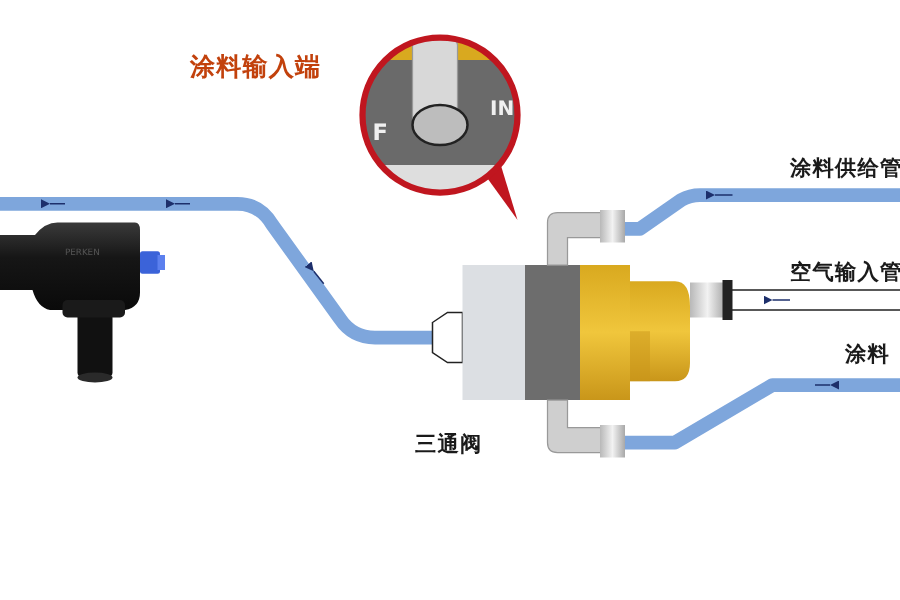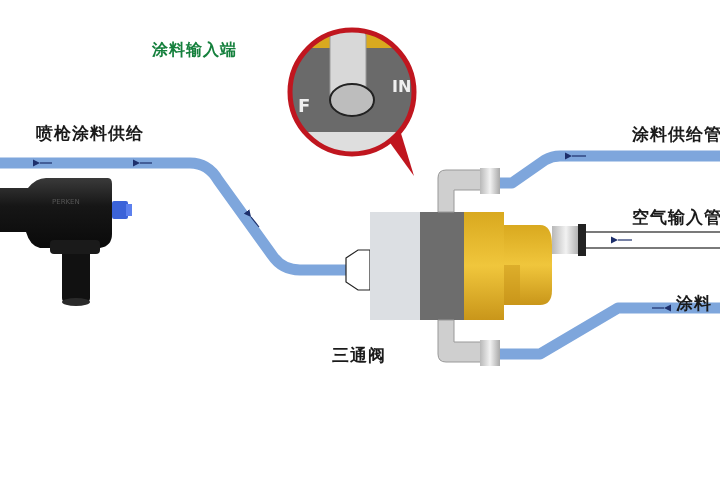--- a/index.html
+++ b/index.html
@@ -1,20 +1,20 @@
 <!DOCTYPE html>
 <html><head>
 <meta charset="utf-8">
 <style>
   html, body { margin: 0; padding: 0; }
   body { width: 720px; height: 480px; background: #ffffff; position: relative; overflow: hidden;
          font-family: "DejaVu Sans", "Liberation Sans", sans-serif; }
   .stage { position: absolute; left: 0; top: 0; width: 720px; height: 480px; }
   .label { position: absolute; font-weight: bold; color: #1a1a1a; font-size: 17px; white-space: nowrap; letter-spacing: 1px; }
-  .label.red { color: #15803d; font-size: 16px; }
+  .label.red { color: #c2410c; font-size: 20px; }
   svg { position: absolute; left: 0; top: 0; }
 </style>
 </head>
 <body>
 
 <div class="stage">
 
 <svg width="720" height="480" viewBox="0 0 720 480">
   <defs>
     <linearGradient id="gunGrad" x1="0" y1="0" x2="0" y2="1">
@@ -105,19 +105,18 @@
       <rect x="330" y="30" width="36" height="70" rx="6" fill="#d8d8d8" stroke="#999"></rect>
       <ellipse cx="352" cy="100" rx="22" ry="16" fill="#bdbdbd" stroke="#222" stroke-width="2"></ellipse>
       <text x="298" y="112" fill="#f0f0f0" font-size="18" font-weight="bold" font-family="DejaVu Sans, sans-serif">F</text>
       <text x="392" y="92" fill="#f0f0f0" font-size="16" font-weight="bold" font-family="DejaVu Sans, sans-serif">IN</text>
     </g>
     <circle cx="352" cy="92" r="62" fill="none" stroke="#c0161f" stroke-width="5"></circle>
   </g>
 </svg>
 
 <div class="label red" style="left:152px; top:40px;">涂料输入端</div>
-<div class="label" style="left:36px; top:122px;">喷枪涂料供给</div>
 <div class="label" style="left:632px; top:123px;">涂料供给管</div>
 <div class="label" style="left:632px; top:206px;">空气输入管</div>
-<div class="label" style="left:676px; top:292px;text-align:right;">涂料</div>
+<div class="label" style="left:676px; top:272px;text-align:right;">涂料</div>
 <div class="label" style="left:332px; top:344px;">三通阀</div>
 
 </div>
 
 </body></html>

